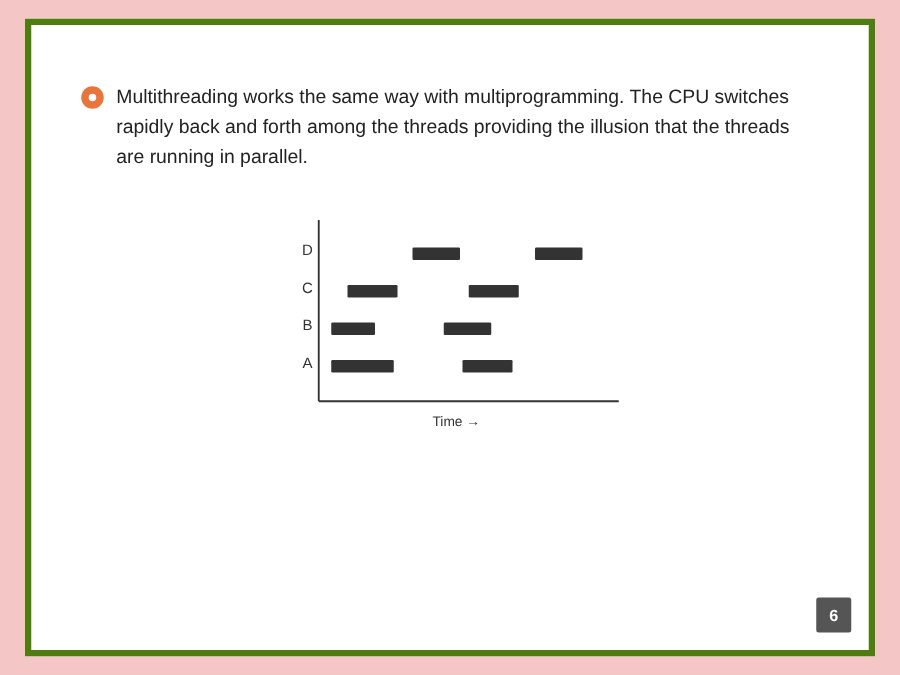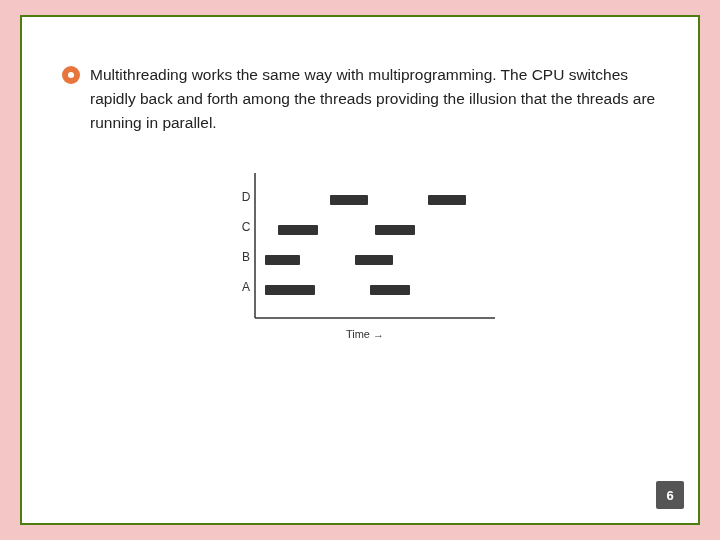--- a/index.html
+++ b/index.html
@@ -12,21 +12,21 @@
       align-items: center;
       justify-content: center;
       font-family: Arial, sans-serif;
       overflow: hidden;
     }
 
     .slide {
       width: 680px;
       height: 510px;
       background: #ffffff;
-      border: 2px solid #4d7c0f;
+      border: 5px solid #4d7c0f;
       position: relative;
       padding: 36px 40px 30px 40px;
       display: flex;
       flex-direction: column;
       align-items: flex-start;
     }
 
     .bullet-row {
       display: flex;
       flex-direction: row;

